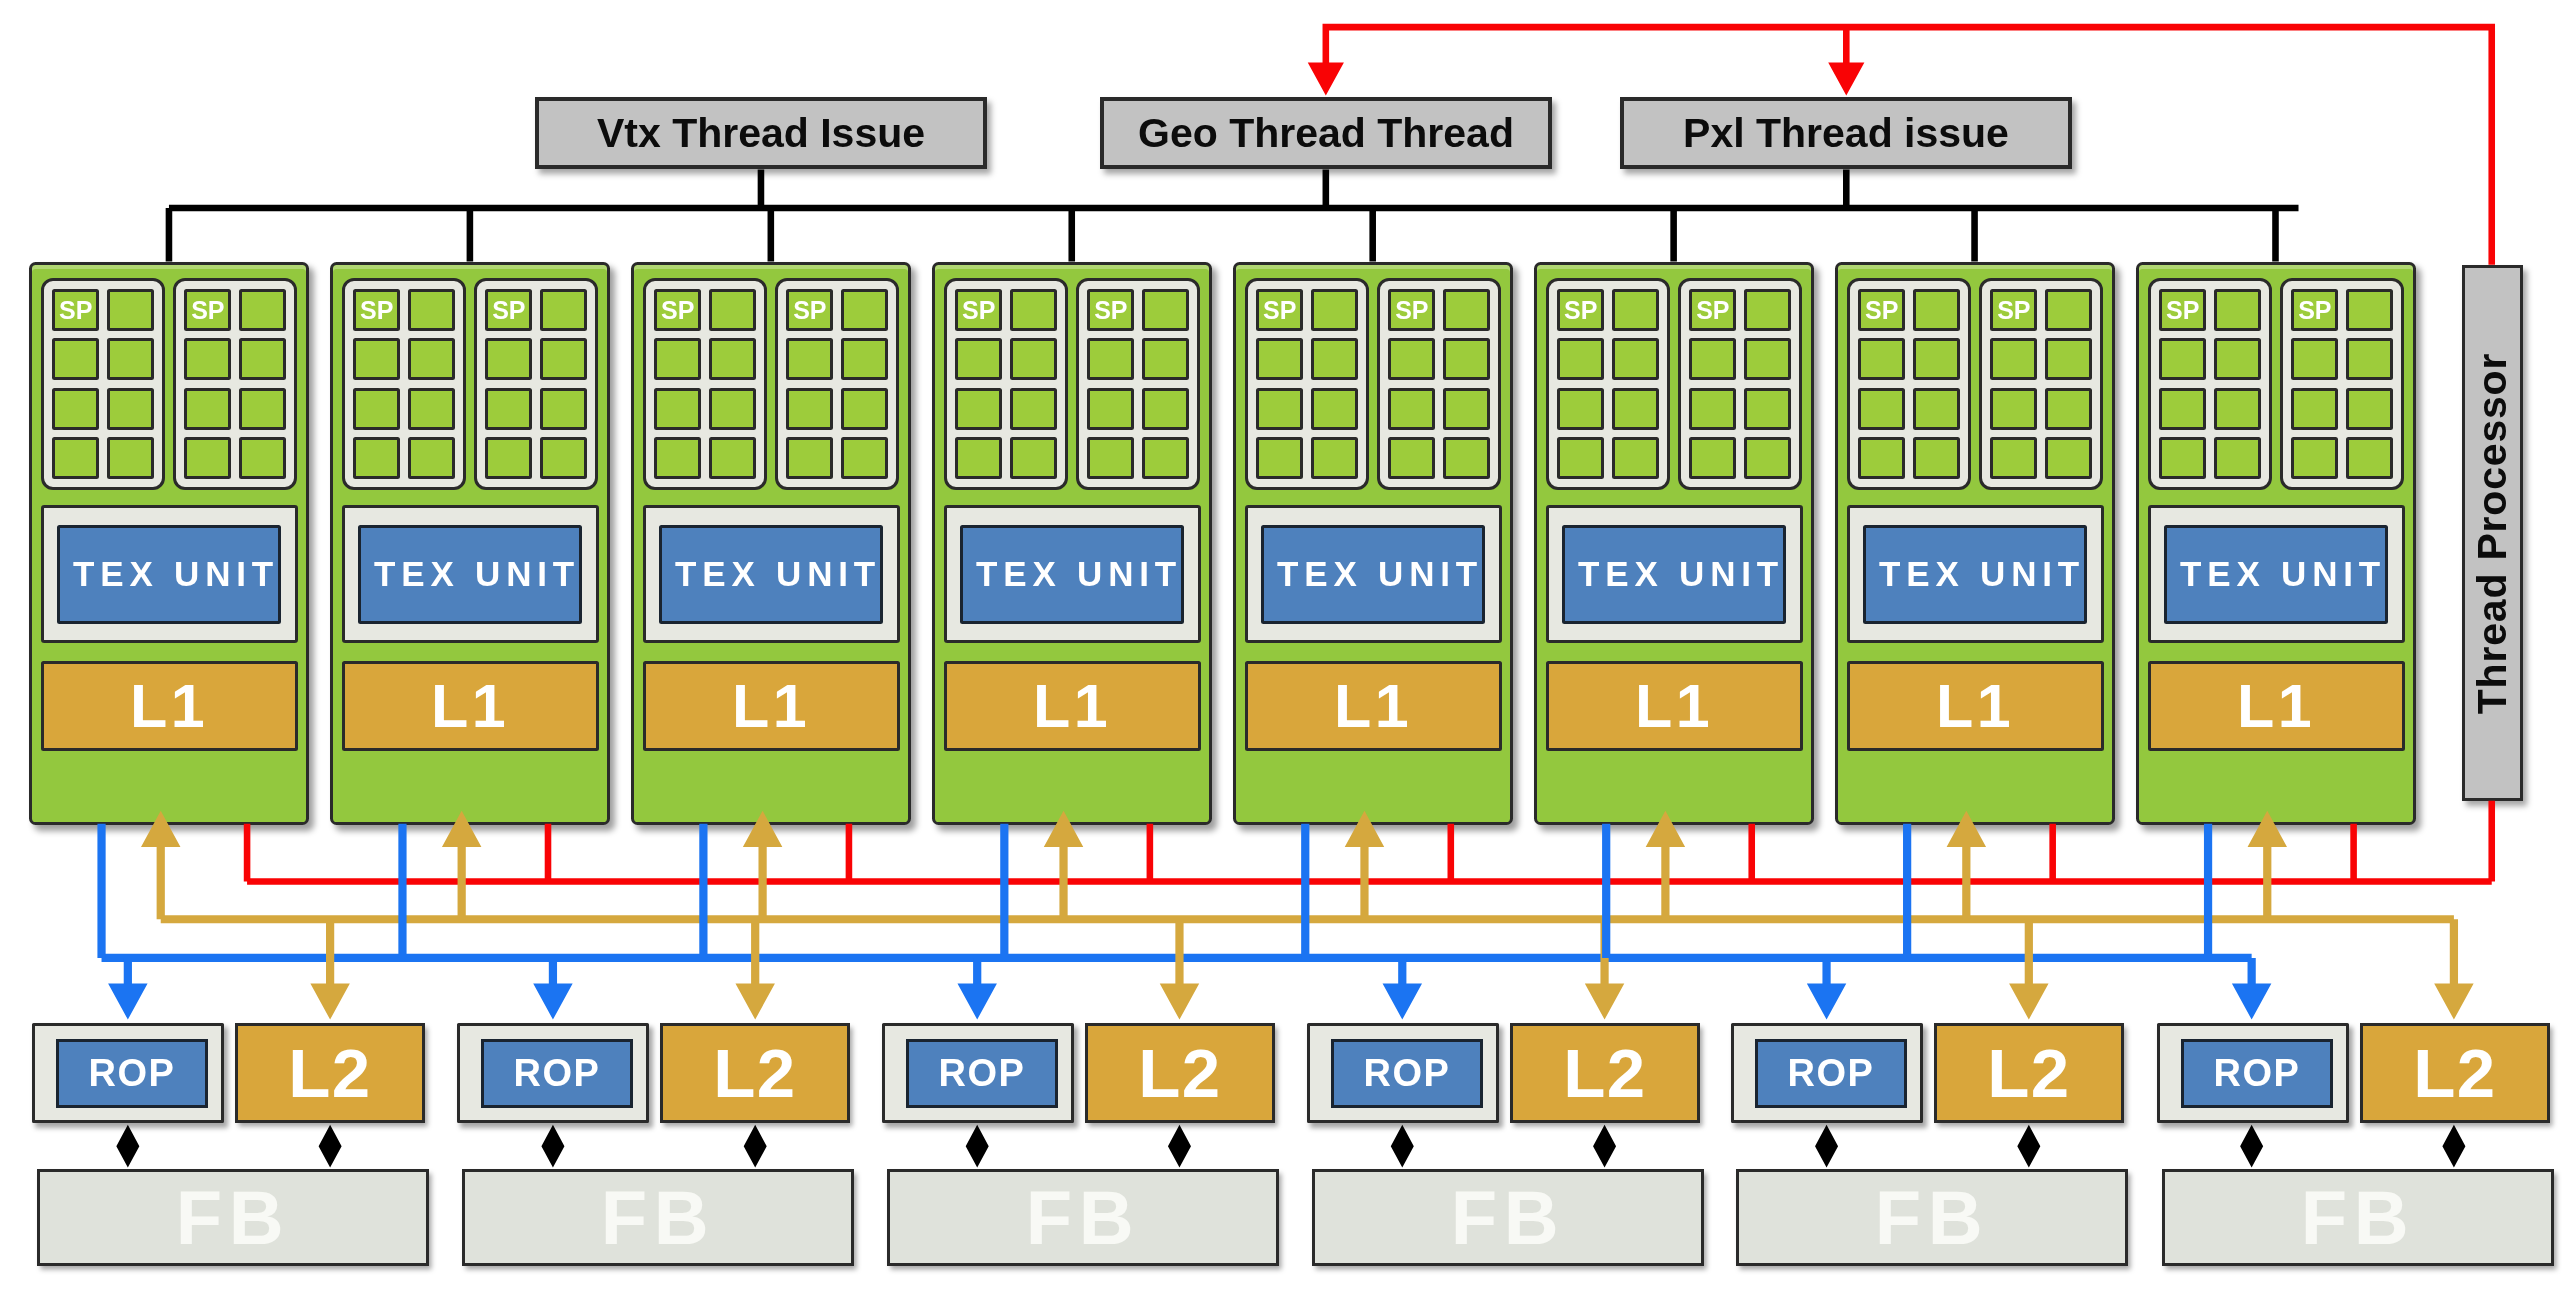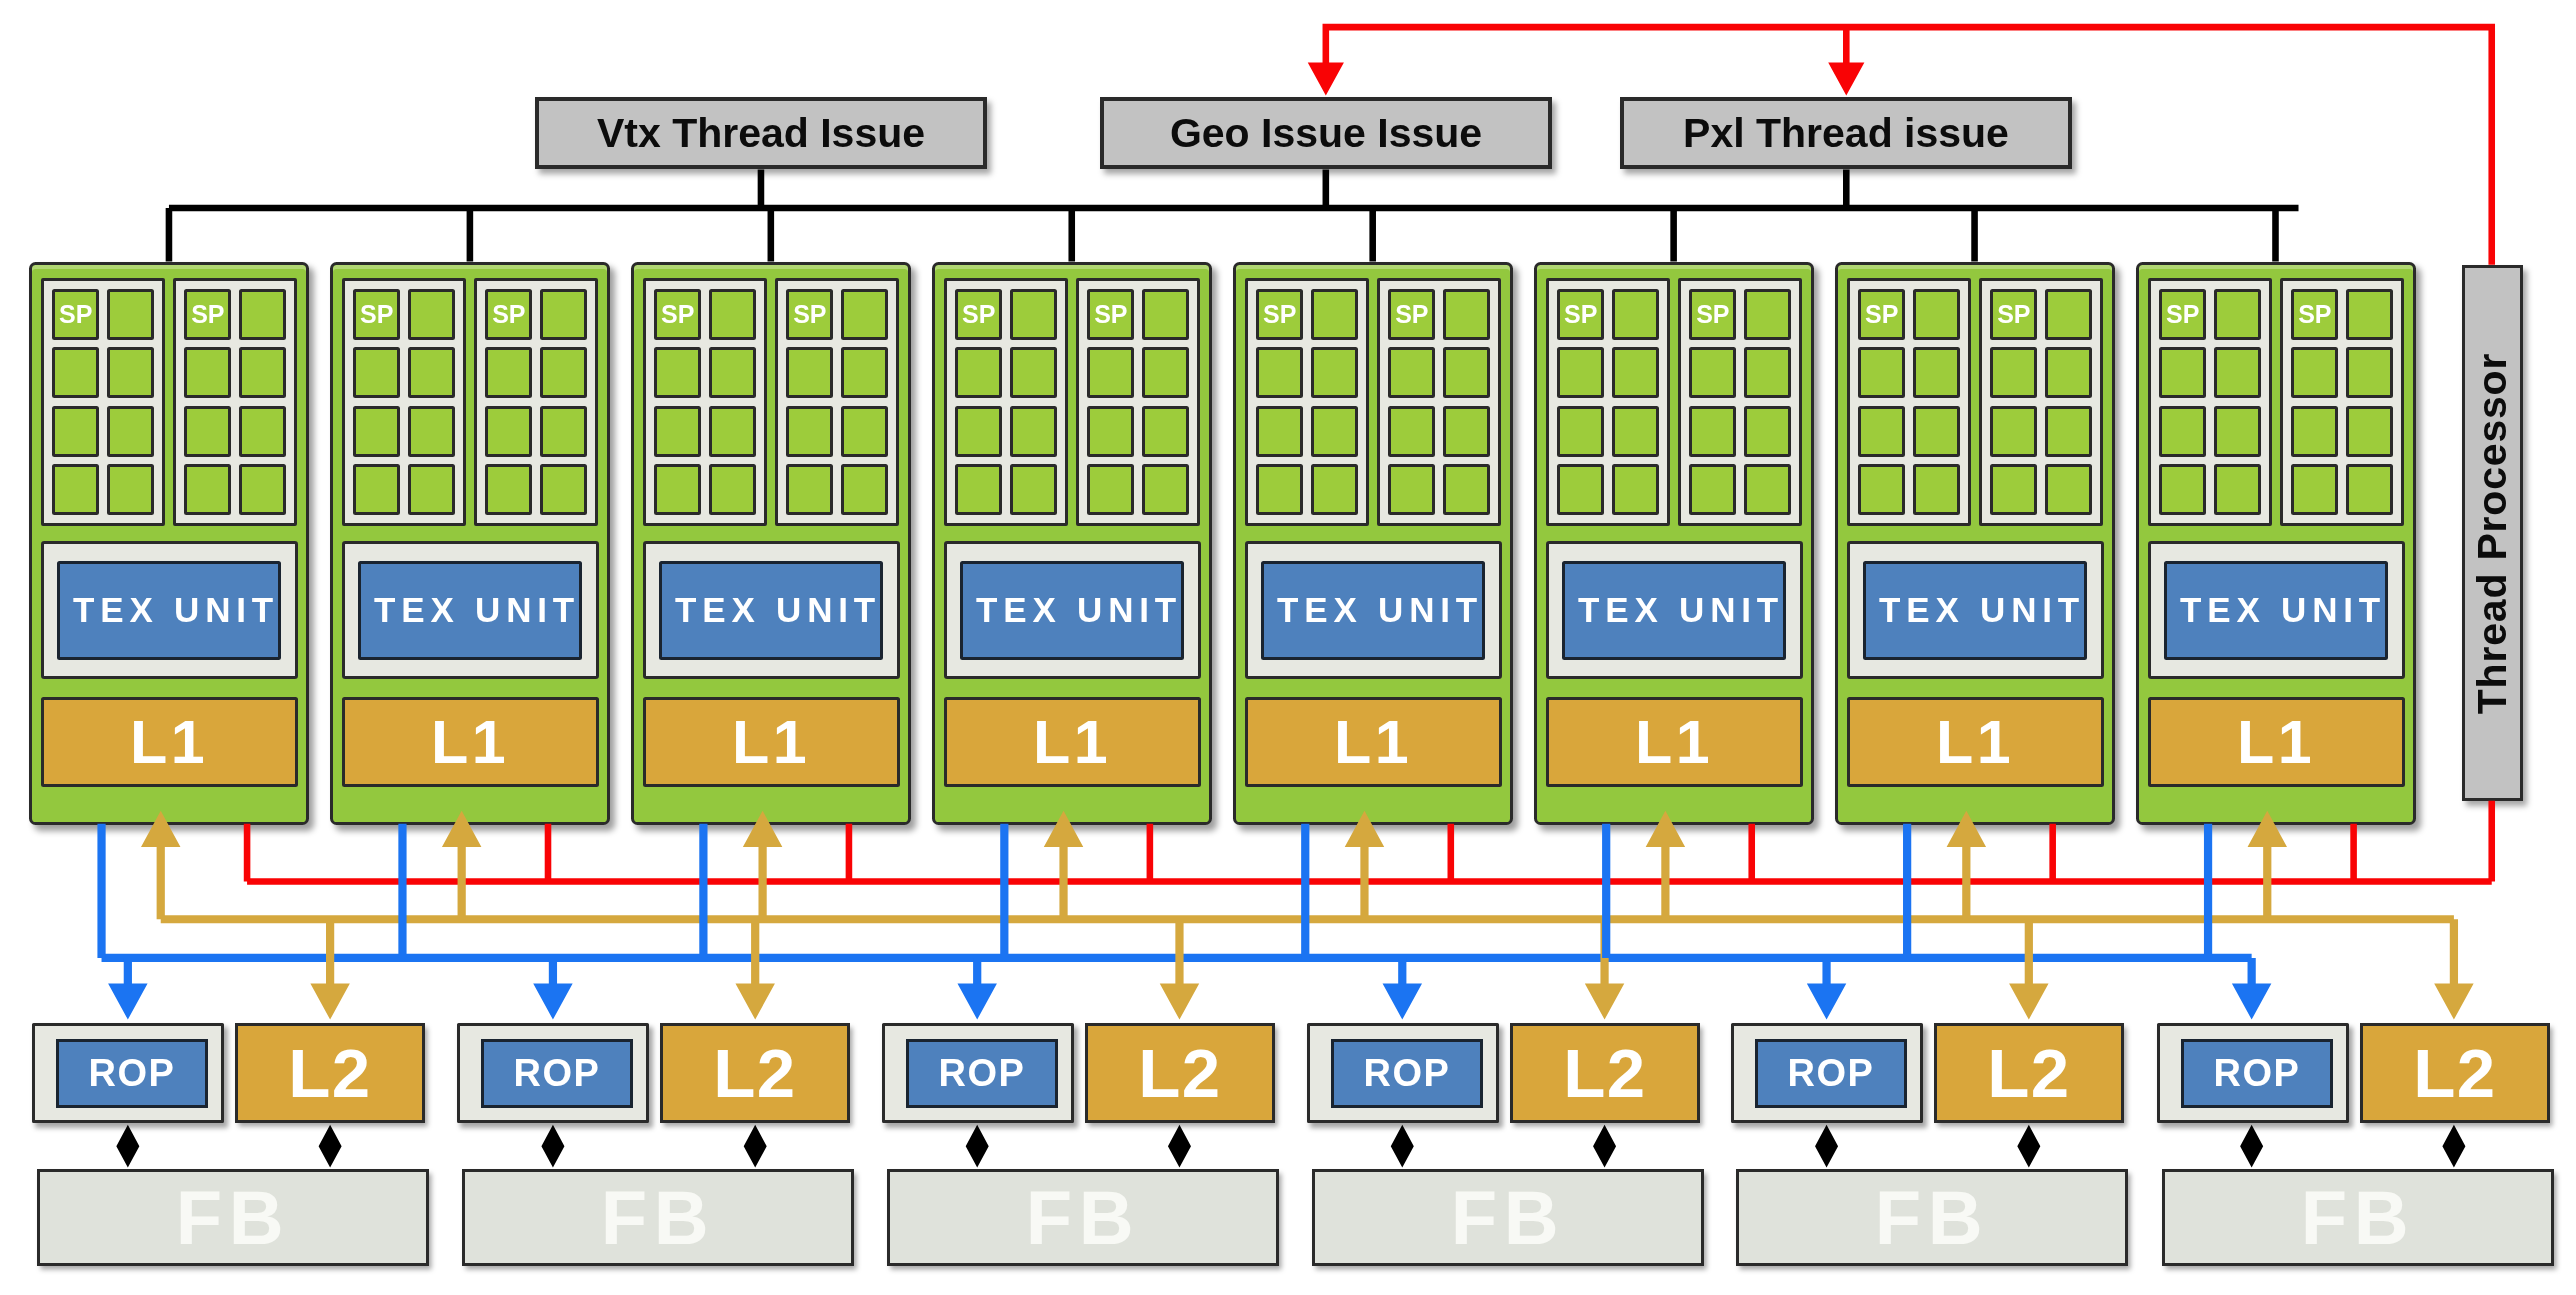--- a/index.html
+++ b/index.html
@@ -24,22 +24,22 @@
   .tp-text{transform:rotate(-90deg);white-space:nowrap;font-size:41px;color:#0c0c0c;letter-spacing:0.8px;}
   .cluster{
     position:absolute;top:262px;width:280px;height:563px;box-sizing:border-box;
     background:var(--green);border:3.3px solid var(--border);border-radius:6.6px;
     display:flex;flex-direction:column;align-items:center;padding-top:13px;
     box-shadow:5px 5.8px 6.6px rgba(0,0,0,.38);
     box-shadow:5px 5.8px 6.6px rgba(0,0,0,.38), inset 0 4.1px 0 rgba(255,255,255,.28);
   }
   .sp-area{display:flex;gap:8.2px;}
   .sp-panel{
-    width:124px;height:248px;box-sizing:border-box;background:var(--panel);
-    border:3.3px solid var(--border);border-radius:2px;padding:8.2px;
+    width:124px;height:212px;box-sizing:border-box;background:var(--panel);
+    border:3.3px solid var(--border);border-radius:12px;padding:8.2px;
     display:grid;grid-template-columns:1fr 1fr;grid-template-rows:repeat(4,1fr);gap:7.4px;
   }
   .sp-cell{background:var(--spgreen);border:3.3px solid var(--border);border-radius:2.5px;
     display:flex;align-items:center;justify-content:center;}
   .sp-label{color:#ffffff;font-size:25px;}
   .tex-frame{margin-top:15px;width:257px;height:138px;box-sizing:border-box;background:var(--panel);
     border:3.3px solid var(--border);border-radius:3.3px;display:flex;align-items:center;justify-content:center;}
   .tex-box{width:224px;height:99px;box-sizing:border-box;background:var(--blue);border:3.3px solid #1a2430;
     border-radius:2.5px;color:#fff;font-size:35px;letter-spacing:5.8px;display:flex;align-items:center;justify-content:center;white-space:nowrap;padding-left:14px;}
   .l1-box{margin-top:18px;width:257px;height:90px;box-sizing:border-box;background:var(--gold);
@@ -58,21 +58,21 @@
     background:var(--fbgray);border:3.3px solid var(--border);color:#f8f9f5;font-size:76px;letter-spacing:6.6px;
     display:flex;align-items:center;justify-content:center;box-shadow:3.3px 4.1px 5px rgba(0,0,0,.35);}
   #wires{position:absolute;left:0;top:0;z-index:10;pointer-events:none;}
 </style>
 </head>
 <body>
 
 <div id="diagram">
 
   <div class="tbox" style="left:535px">Vtx Thread Issue</div>
-  <div class="tbox" style="left:1100px">Geo Issue Issue</div>
+  <div class="tbox" style="left:1100px">Geo Thread Thread</div>
   <div class="tbox" style="left:1620px">Pxl Thread issue</div>
 
   <div class="tp">
     <span class="tp-text">Thread Processor</span>
   </div>
 
   <div id="clusters">
       <div class="cluster" style="left: 29px;">
     <div class="sp-area">
           <div class="sp-panel">

